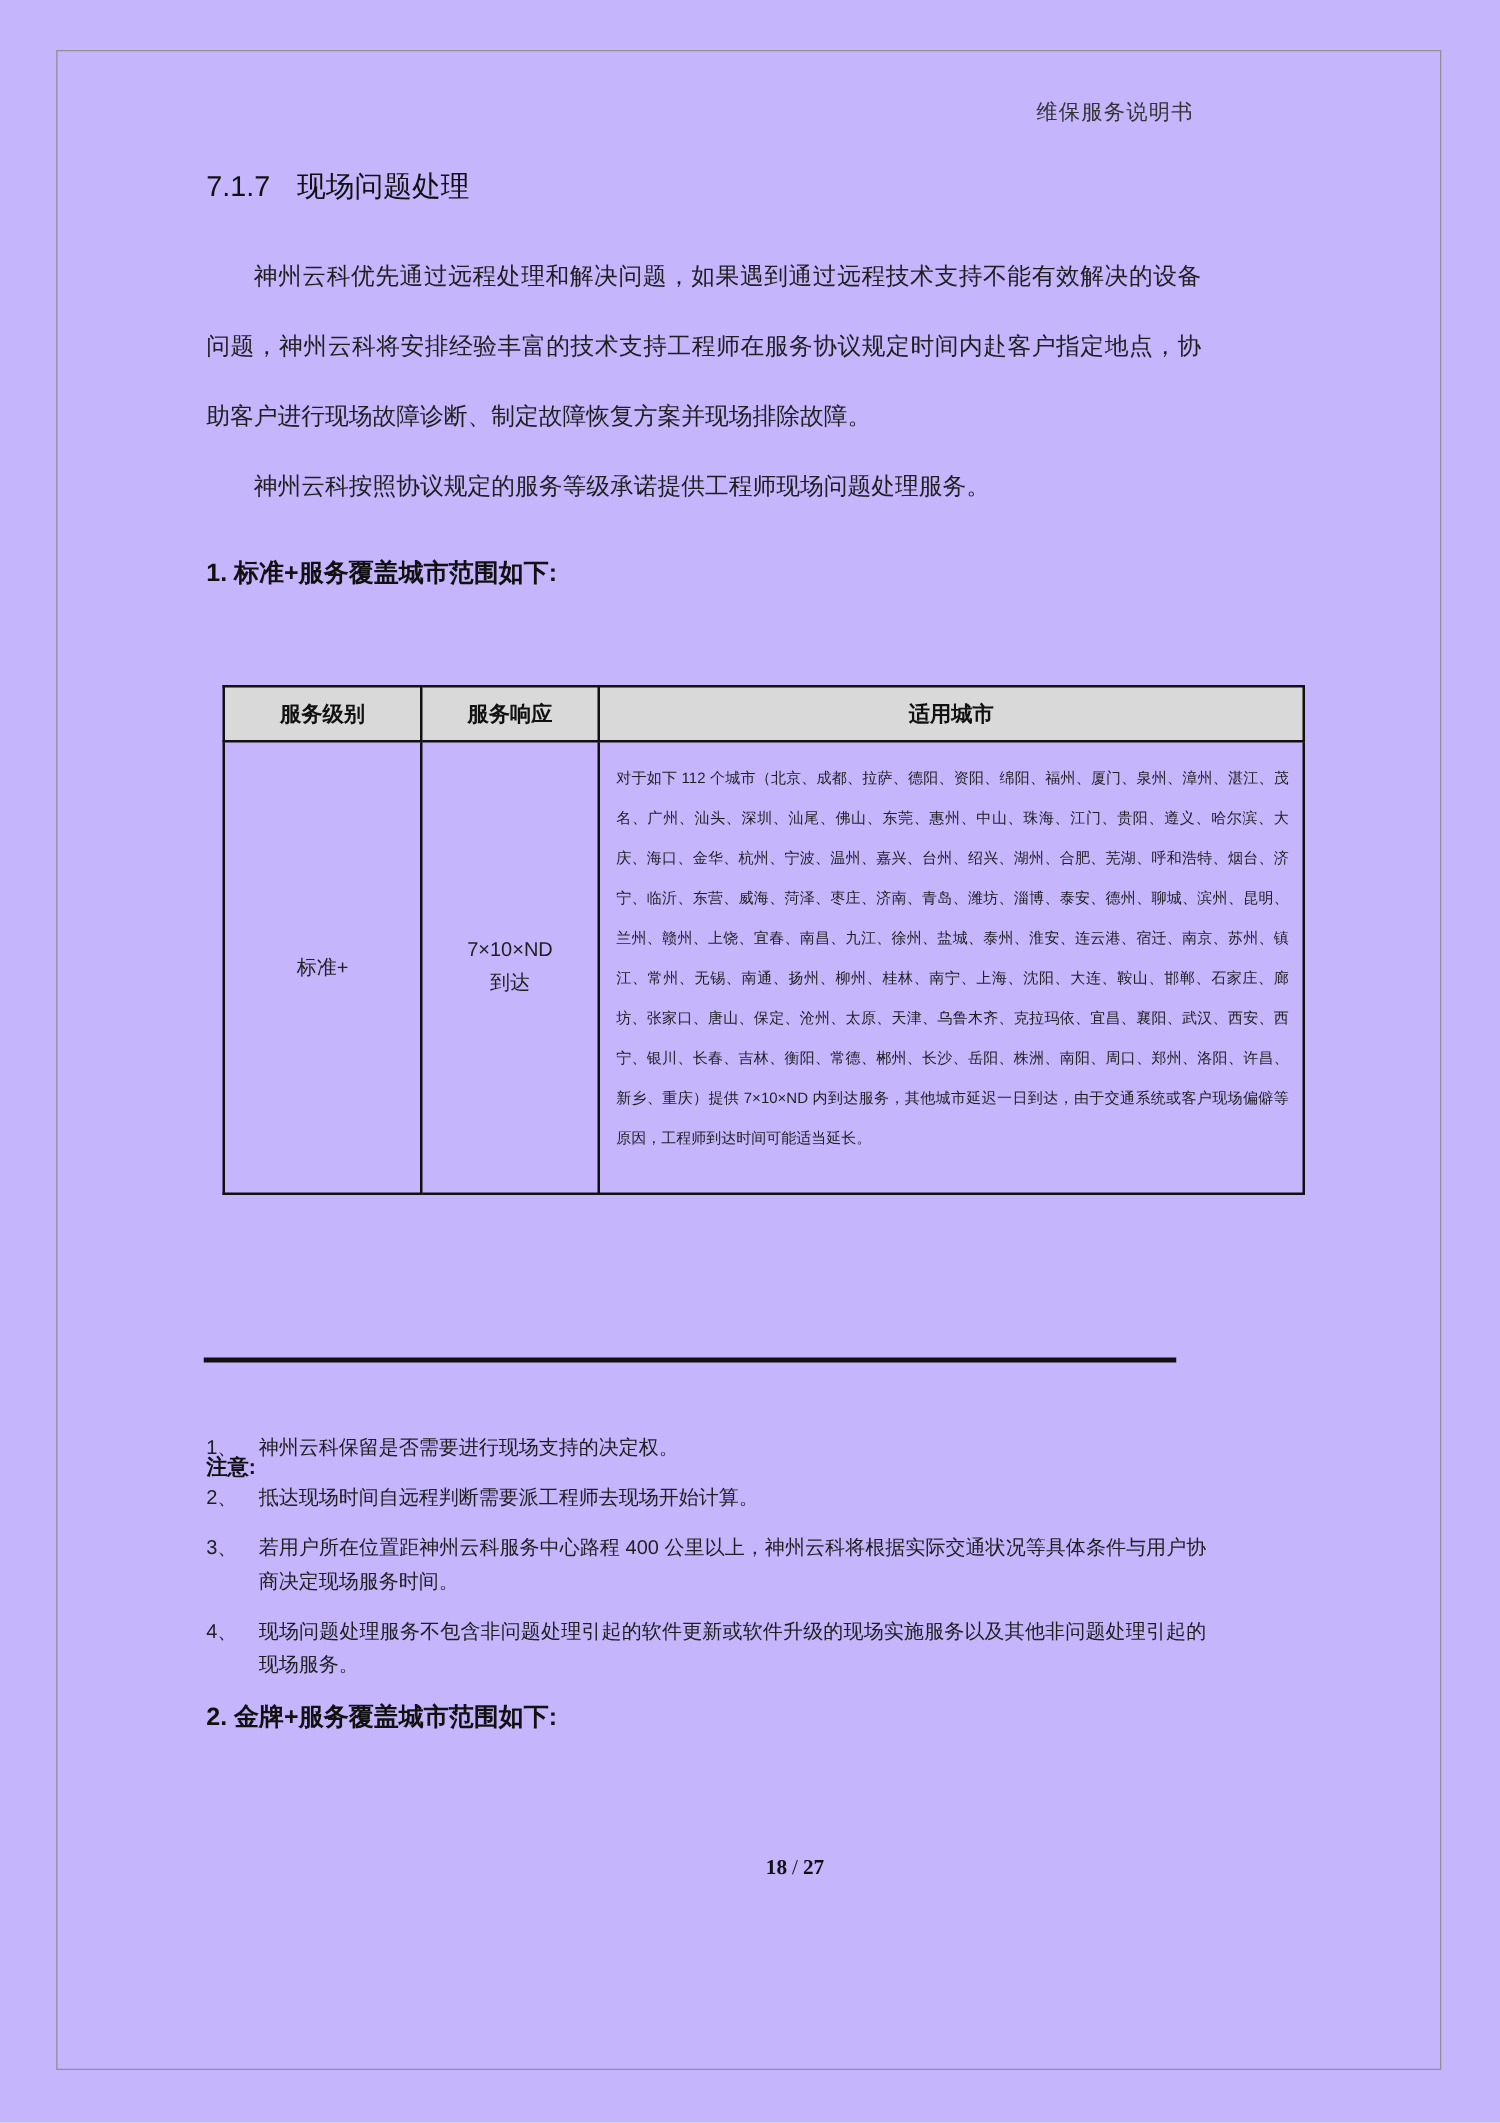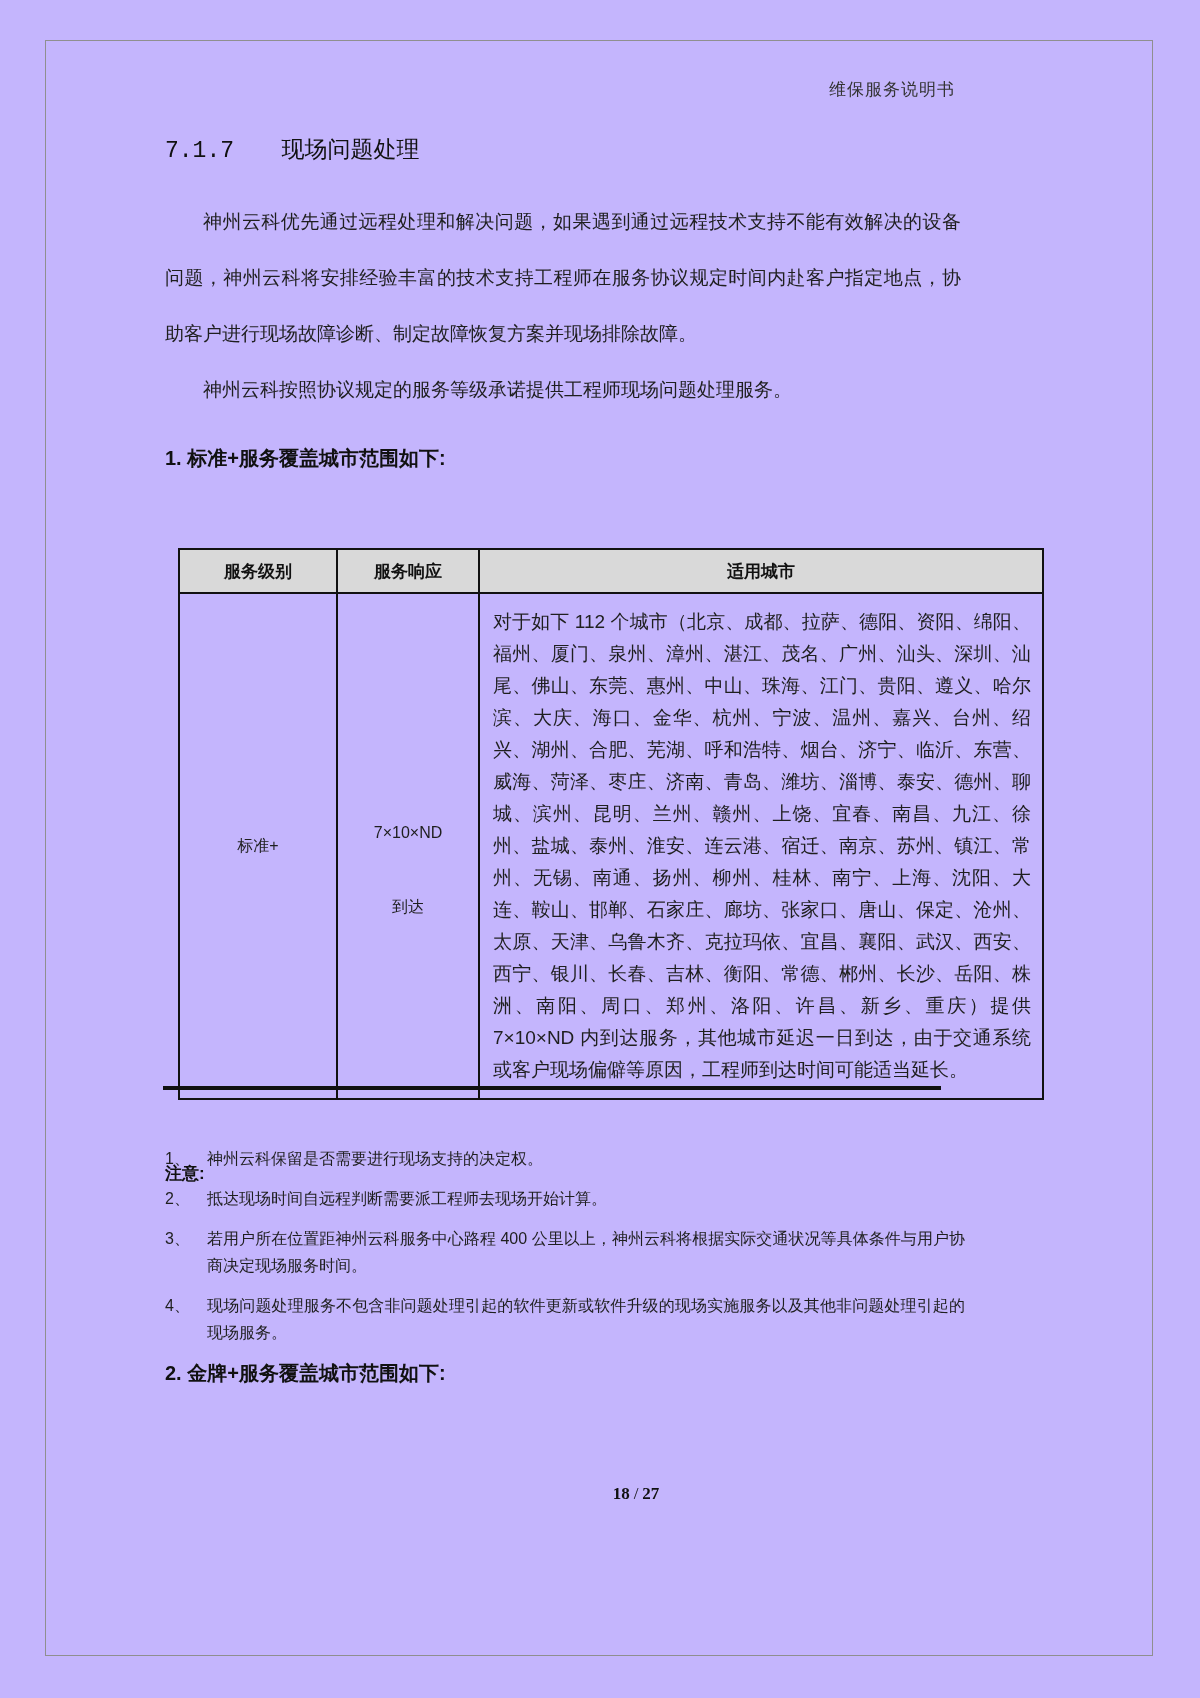--- a/index.html
+++ b/index.html
@@ -14,21 +14,21 @@
   }
   .doc-header {
     position:absolute; top:78px; left:0; right:245px; text-align:right;
     font-family:"Liberation Serif", serif; font-size:17px; color:#333;
     letter-spacing:1px;
   }
   .section-heading {
     position:absolute; top:134px; left:165px; margin:0;
     font-size:23px; font-weight:500; color:#111;
   }
-  .section-heading .num { margin-right:41px;font-family:Liberation Mono, monospace; }
+  .section-heading .num { margin-right:15px; }
   .body-para {
     position:absolute; left:165px; width:796px; margin:0;
     font-size:19px; line-height:56px; text-align:justify;
     text-indent:2em; color:#1f1f1f;
   }
   #para1 { top:194px; }
   #para2 { top:362px; }
   .list-heading {
     position:absolute; left:165px; margin:0;
     font-size:20px; font-weight:700; color:#111;
@@ -43,24 +43,24 @@
     border:2px solid #111; box-sizing:border-box;
   }
   .service-table th {
     background:#d9d9d9; height:44px; font-size:17px; font-weight:700;
     text-align:center; vertical-align:middle; color:#111;
   }
   .col1 { width:158px; } .col2 { width:142px; } .col3 { width:564px; }
   .cell-level, .cell-response {
     text-align:center; vertical-align:middle; font-size:16px; color:#1f1f1f;
   }
-  .cell-response div { line-height:26px;margin-top:48px; }
+  .cell-response div { line-height:26px; }
   .cell-cities {
-    vertical-align:top; padding:12px 11px 12px 13px;
-    font-size:19px; line-height:32px; text-align:justify; color:#1f1f1f;
+    vertical-align:top; padding:12px 11px 28px 13px;
+    font-size:12px; line-height:32px; text-align:justify; color:#1f1f1f;
   }
   .thick-rule {
     position:absolute; left:163px; top:1086px; width:778px; height:4px;
     background:#111;
   }
   .notes-title {
     position:absolute; left:165px; top:1162px;
     font-size:17px; font-weight:700; color:#111;
   }
   .notes-list {

